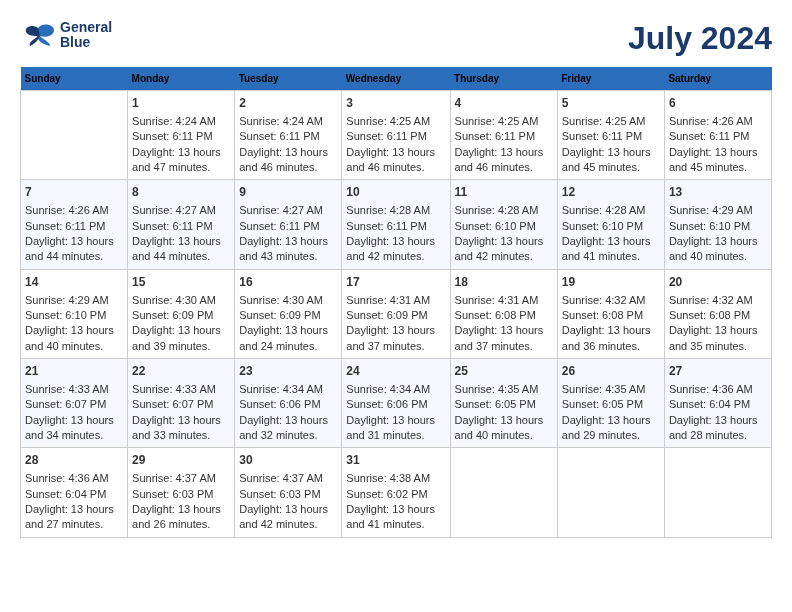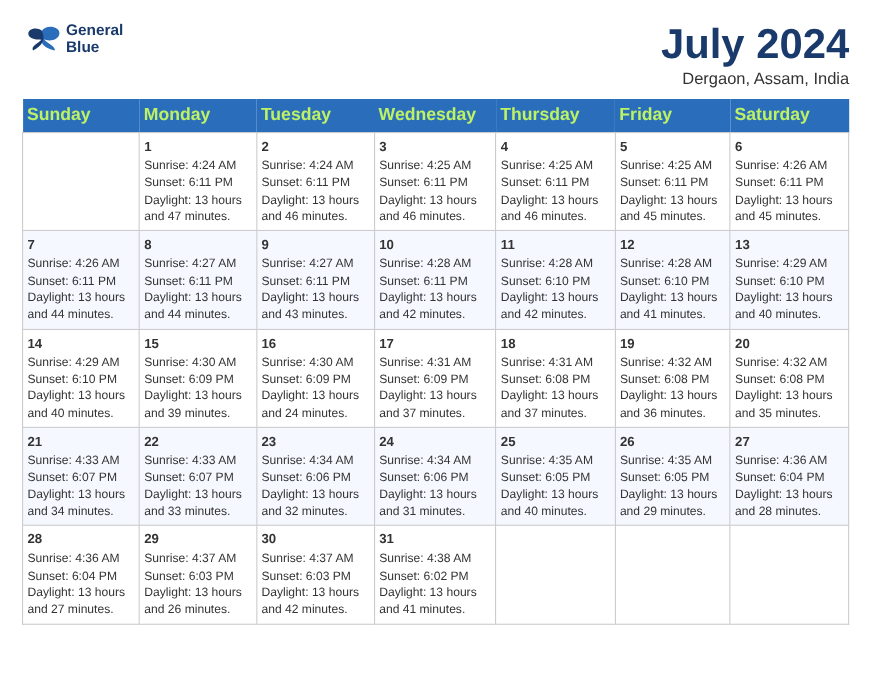--- a/index.html
+++ b/index.html
@@ -28,39 +28,39 @@
     }
     .logo-bird {
       width: 36px;
       height: 30px;
       margin-right: 4px;
     }
     .title-block {
       text-align: right;
     }
     .month-year {
-      font-size: 38px;
+      font-size: 32px;
       font-weight: bold;
       color: #1a3a6b;
     }
     .location {
       font-size: 15px;
       color: #333;
     }
     table {
       width: 100%;
       border-collapse: collapse;
       font-size: 11px;
     }
     thead tr th {
       background-color: #2a6ebb;
-      color: #bef264;
+      color: #000000;
       padding: 6px 4px;
       text-align: left;
-      font-size: 16px;
+      font-size: 10px;
       font-weight: bold;
     }
     tbody tr td {
       border: 1px solid #ccc;
       padding: 4px 4px;
       vertical-align: top;
       width: 113px;
       min-height: 70px;
       color: #333;
       line-height: 1.4;
@@ -89,21 +89,20 @@
     <svg class="logo-bird" viewBox="0 0 36 30" xmlns="http://www.w3.org/2000/svg">
       <path d="M18 8 C22 2, 34 4, 34 10 C34 16, 26 18, 20 16 C24 20, 30 22, 30 26 C20 24, 14 18, 18 8Z" fill="#2a6ebb"></path>
       <path d="M18 8 C14 4, 4 6, 6 12 C8 16, 14 16, 18 16 C14 20, 8 22, 10 26 C18 22, 22 16, 18 8Z" fill="#1a3a6b"></path>
     </svg>
     <div class="logo-text">
       <span>General</span><br><span>Blue</span>
     </div>
   </div>
   <div class="title-block">
     <div class="month-year">July 2024</div>
-    <div class="location">Dergaon, Assam, India</div>
   </div>
 </div>
 
 <table>
   <thead>
     <tr id="thead-row">
         <th>Sunday</th>
         <th>Monday</th>
         <th>Tuesday</th>
         <th>Wednesday</th>

